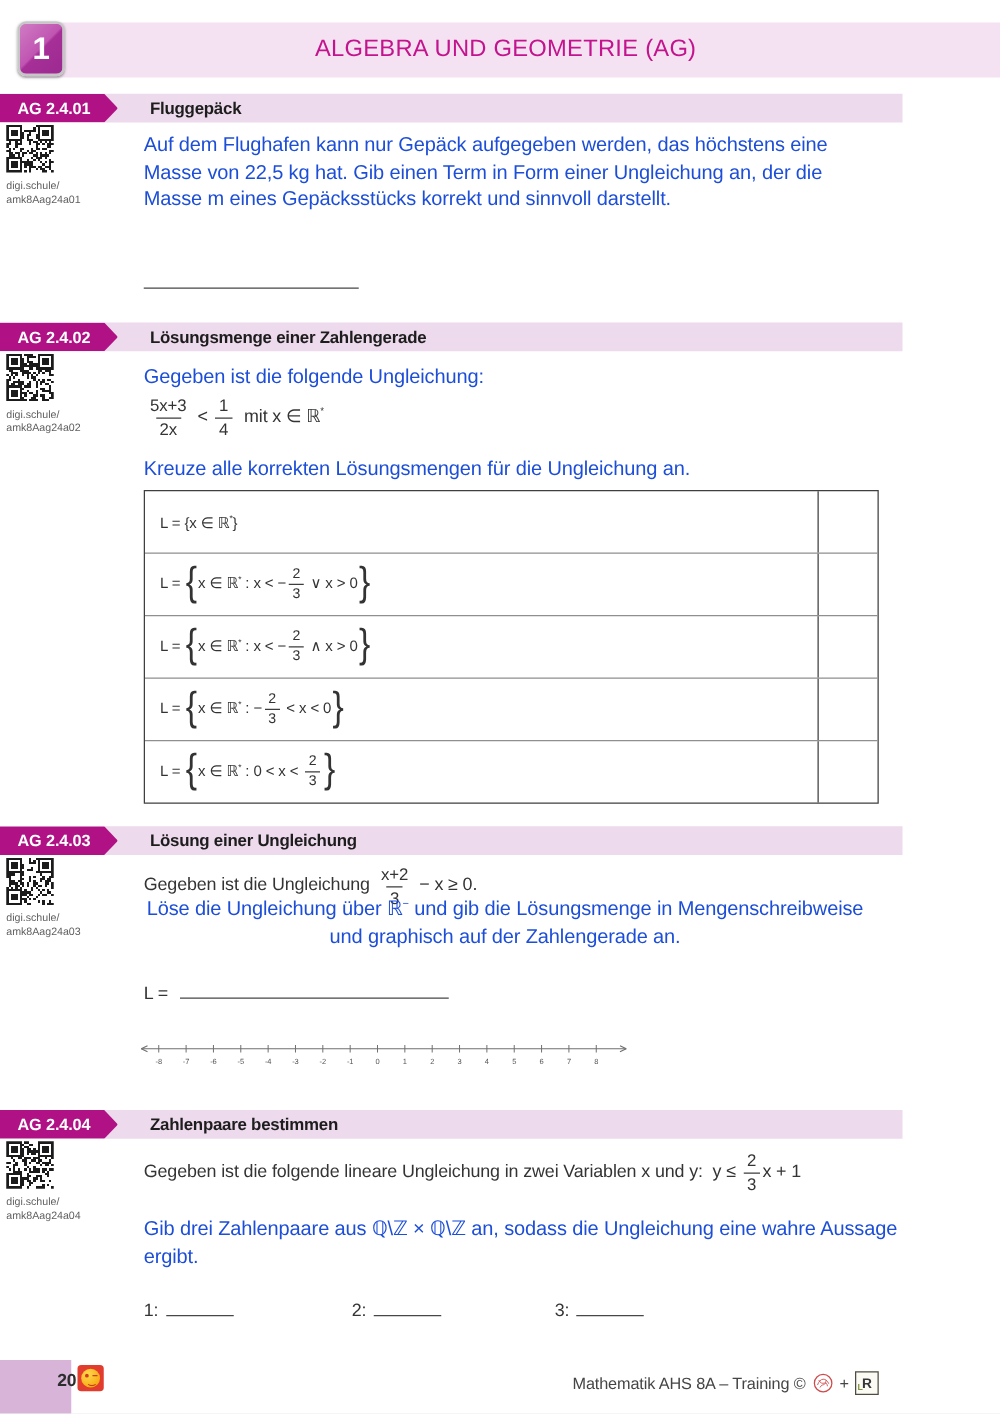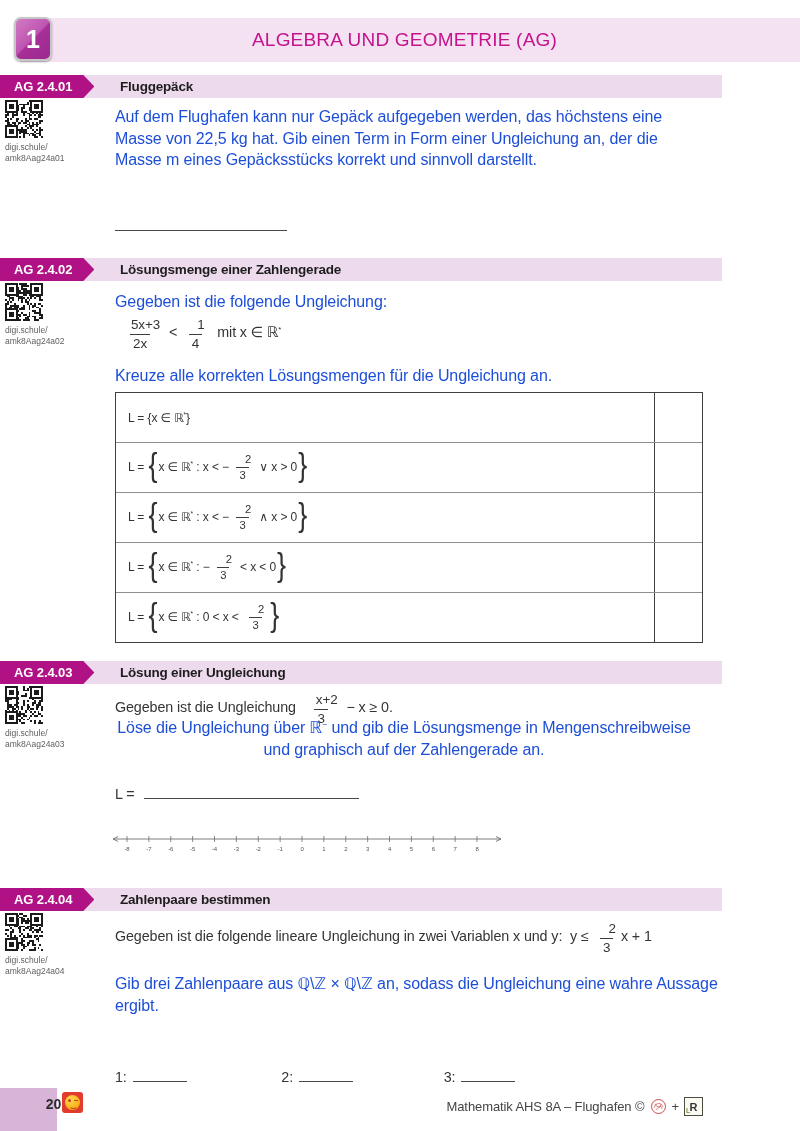--- a/index.html
+++ b/index.html
@@ -31,21 +31,21 @@
           color:#1d1d1d;letter-spacing:-0.2px;}
   .qrwrap{position:absolute;left:5px;top:25px;width:110px;text-align:left;}
   .qrcap{font-size:8.5px;color:#5f5f5f;line-height:11px;letter-spacing:0;}
   .btxt{position:absolute;left:115px;width:578px;font-size:16px;line-height:21.5px;color:#1d4ed8;}
 
   
   .fline{position:absolute;left:115px;display:flex;align-items:center;font-size:14.3px;color:#343434;}
   .tokens{white-space:pre;}
   .frac{display:inline-flex;flex-direction:column;align-items:center;vertical-align:middle;
         margin:0 2px;line-height:1.12;font-size:0.94em;}
-  .fn{padding:0 3px 1px;margin-left:11px;}
+  .fn{padding:0 3px 1px;}
   .fd{border-top:1.1px solid #3d3d3d;padding:1px 3px 0;}
   .msup{font-size:0.55em;line-height:0;}
   .brace{display:inline-block;}
   .brace.tall{font-size:27px;font-weight:300;transform:scaleY(1.2);vertical-align:middle;
               margin:0 1px;position:relative;top:-2px;}
 
   
   .uline{display:inline-block;border-bottom:1.5px solid #474747;}
 
   
@@ -1117,21 +1117,21 @@
           </svg></div>
       <div class="qrcap">digi.schule/</div>
       <div class="qrcap">amk8Aag24a04</div>
     </div>
     <div class="fline" style="top:30px;height:40px;">
       <span class="tokens" style="white-space: pre-wrap;">Gegeben ist die folgende lineare Ungleichung in zwei Variablen x und y:  y ≤ <span class="frac"><span class="fn">2</span><span class="fd">3</span></span>x + 1</span>
     </div>
     <div class="btxt" style="top:85px;width:610px;">
       <span style="white-space: pre-wrap;">Gib drei Zahlenpaare aus ℚ\ℤ × ℚ\ℤ an, sodass die Ungleichung eine wahre Aussage ergibt.</span>
     </div>
-    <div class="abs" style="left:115px;top:150px;font-size:14.3px;color:#343434;margin-top:29px;">
+    <div class="abs" style="left:115px;top:150px;font-size:14.3px;color:#343434;">
       <span>1:</span>
       <span class="uline" style="width:54px;height:14px;margin-left:2px;"></span>
       <span style="display:inline-block;width:87px;"></span>
       <span>2:</span>
       <span class="uline" style="width:54px;height:14px;margin-left:2px;"></span>
       <span style="display:inline-block;width:83px;"></span>
       <span>3:</span>
       <span class="uline" style="width:54px;height:14px;margin-left:2px;"></span>
     </div>
   </div>
@@ -1140,21 +1140,21 @@
     <div class="pagenum">20</div>
   </div>
   <div class="smiley">
     <span class="face">
       <span class="eyeL"></span>
         <span class="eyeR"></span>
         <span class="mouth"></span>
     </span>
   </div>
   <div class="imprint">
-    <span>Mathematik AHS 8A – Flughafen ©</span>
+    <span>Mathematik AHS 8A – Training ©</span>
     <svg width="17" height="17" viewBox="0 0 17 17">
       <circle cx="8.5" cy="8.5" r="7" fill="none" stroke="#cc4b4b" stroke-width="1"></circle>
       <path d="M4,10 C6,4 11,4 13,9 M5,6 C8,12 11,5 12,11 M6,12 C8,8 10,12 11,6" fill="none" stroke="#cc4b4b" stroke-width="0.7"></path>
     </svg>
     <span>+</span>
     <span class="lrbox">
       <span class="lrL">L</span>
       <span>R</span>
     </span>
   </div>

